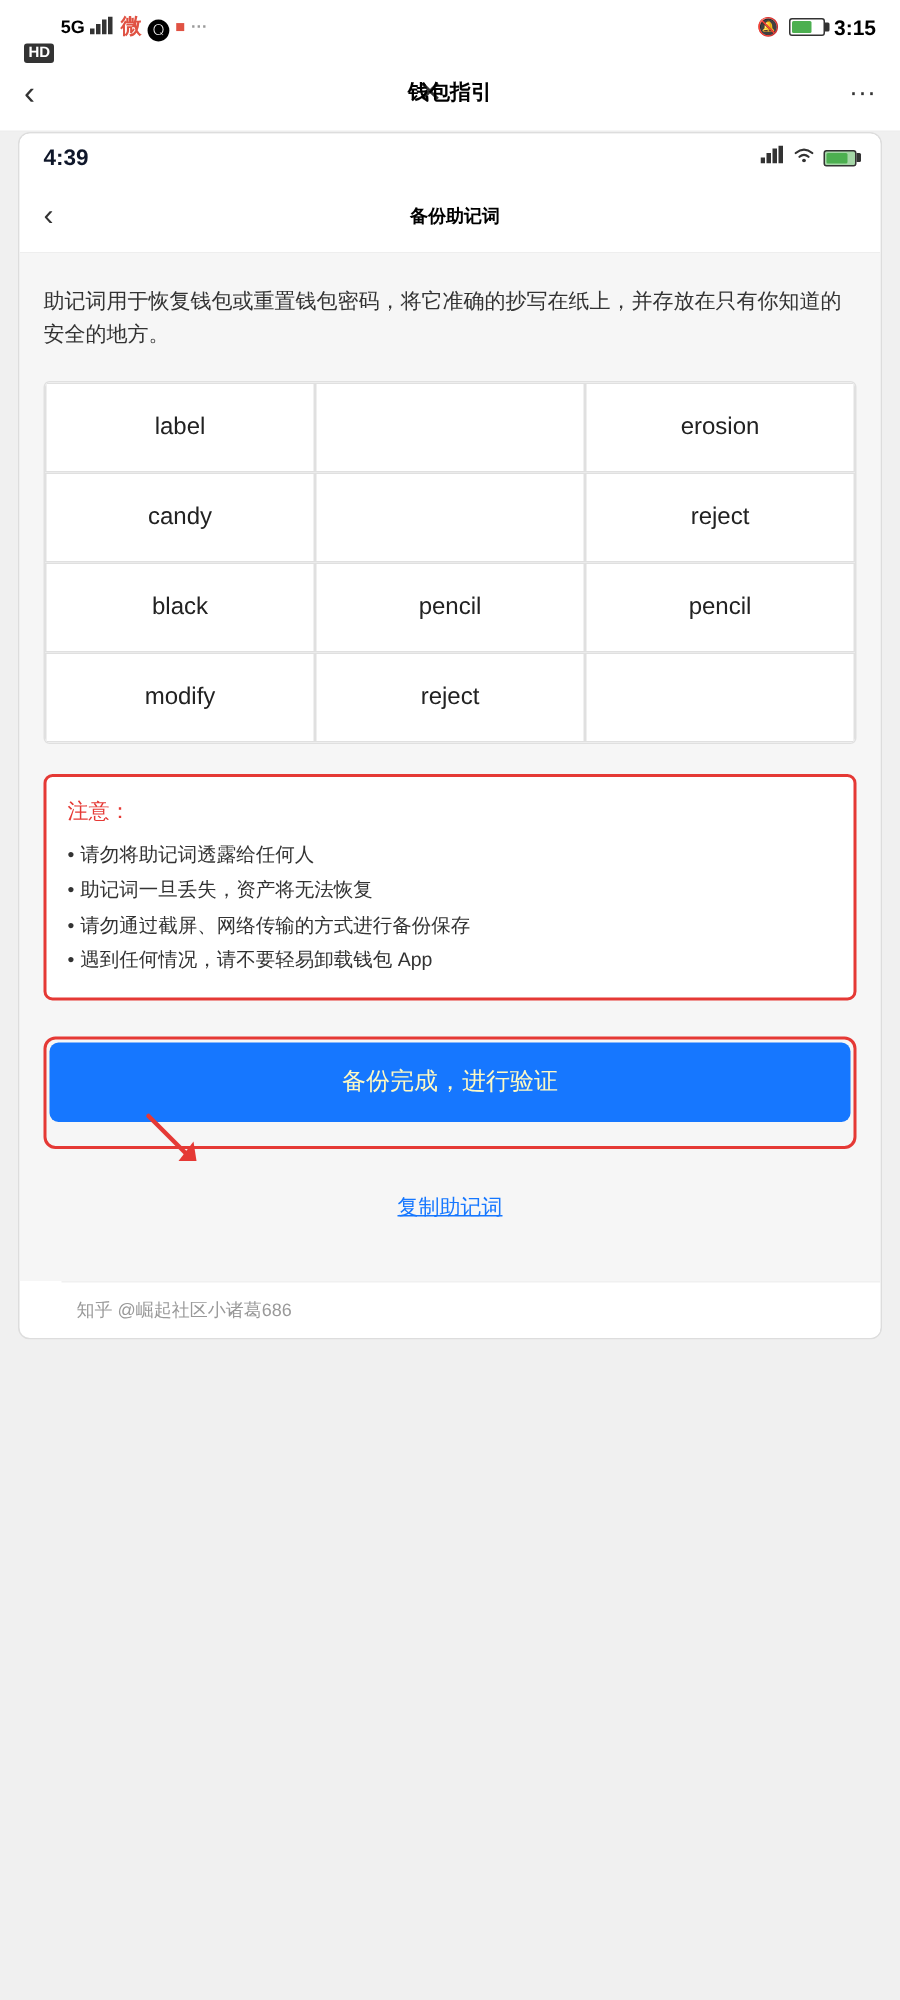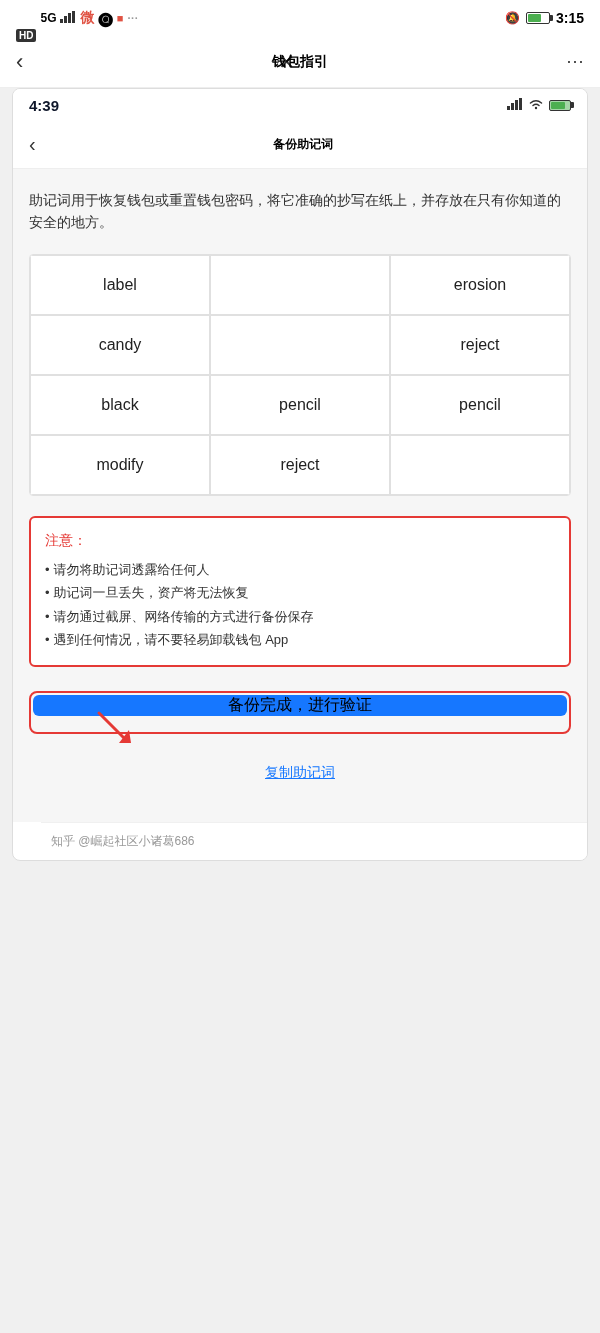--- a/index.html
+++ b/index.html
@@ -168,24 +168,25 @@
     }
     .warning-item::before {
       content: '•';
       margin-right: 4px;
       color: #333;
     }
 
     
     .primary-btn {
       background: #1677ff;
-      color: #000000;
+      color: #fef9c3;
       border: none;
       border-radius: 6px;
       width: 100%;
+      padding: 16px;
       font-size: 16px;
       font-weight: 500;
       cursor: pointer;
       margin-bottom: 14px;
       position: relative;
     }
     .red-border-highlight {
       border: 2px solid #e53935;
       border-radius: 8px;
       padding: 2px;

